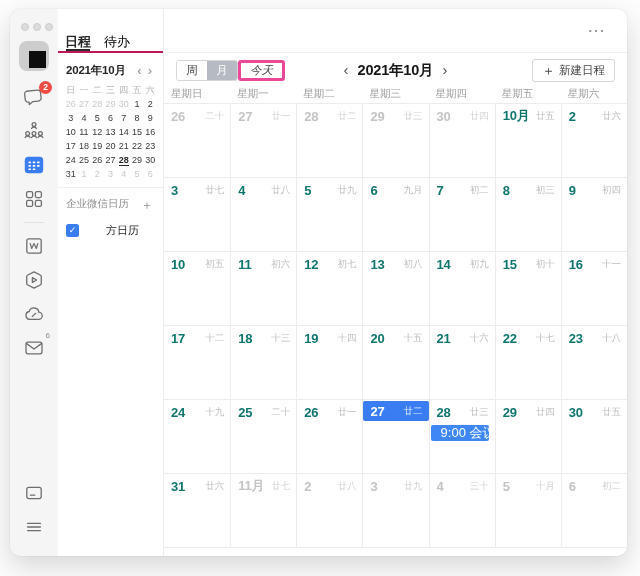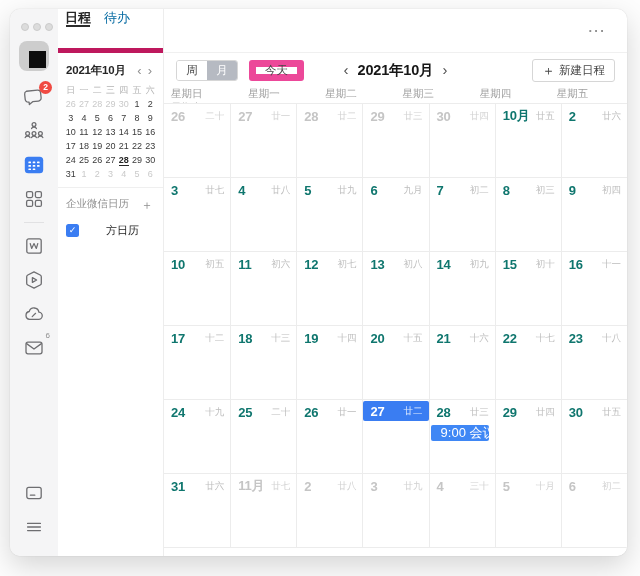--- a/index.html
+++ b/index.html
@@ -16,22 +16,22 @@
   .rail-items{display:flex;flex-direction:column;align-items:center;gap:12px;margin-top:15px;}
   .rail-icon{width:22px;height:22px;position:relative;display:flex;align-items:center;justify-content:center;}
   .rail-icon svg{stroke:#6e6e71;fill:none;stroke-width:1.3;stroke-linecap:round;stroke-linejoin:round;}
   .badge{position:absolute;top:-5px;right:-7px;min-width:13px;height:13px;border-radius:7px;background:#f04a42;
     color:#fff;font-size:8.5px;line-height:13px;text-align:center;font-weight:700;}
   .mail-badge{position:absolute;top:-6px;right:-5px;color:#8f8f8f;font-size:8px;}
   .rail-divider{width:20px;height:1px;background:#e1e1e3;}
   .rail-bottom{margin-top:auto;display:flex;flex-direction:column;align-items:center;gap:12px;margin-bottom:18px;}
   
   .panel{width:105px;border-right:1px solid #ededed;flex-shrink:0;display:flex;flex-direction:column;background:#fff;box-sizing:content-box;}
-  .tabs{height:44px;border-bottom:5px solid #be185d;display:flex;align-items:flex-start;gap:13px;padding-left:7px;box-sizing:border-box;flex-shrink:0;}
-  .tab{font-size:13px;color:#0369a1;display:flex;align-items:center;position:relative;cursor:default;}
+  .tabs{height:44px;border-bottom:2px solid #be185d;display:flex;align-items:flex-end;gap:13px;padding-left:7px;box-sizing:border-box;flex-shrink:0;}
+  .tab{font-size:13px;color:#000000;display:flex;align-items:center;position:relative;cursor:default;}
   .tab.active{color:#262626;font-weight:700;}
   .tab.active::after{content:"";position:absolute;bottom:0;left:1px;right:1px;height:2.5px;background:#2b2b2b;}
   .mini-header{display:flex;align-items:center;padding:10px 8px 3px 8px;}
   .mini-title{font-size:11.5px;font-weight:700;color:#262626;flex:1;letter-spacing:-.2px;}
   .mini-arrow{color:#8f8f8f;font-size:13px;line-height:10px;padding:0 3px;}
   .mini-grid{display:grid;grid-template-columns:repeat(7,1fr);padding:3px 6px 6px 6px;row-gap:1px;}
   .mini-cell{font-size:9px;text-align:center;color:#3a3a3a;height:13px;line-height:13px;font-weight:500;}
   .mini-dow{color:#b3b3b3;font-weight:400;}
   .mini-out{color:#c9c9c9;font-weight:400;}
   .mini-today-u{font-weight:700;color:#262626;border-bottom:1.5px solid #262626;padding-bottom:0;}
@@ -46,29 +46,29 @@
   .cal-item-label{font-size:11px;color:#262626;margin-left:27px;}
   
   .main{flex:1;display:flex;flex-direction:column;min-width:0;background:#fff;}
   .main-top{height:44px;border-bottom:1px solid #f0f0f0;display:flex;align-items:center;justify-content:flex-end;
     padding-right:21px;box-sizing:border-box;flex-shrink:0;}
   .more{color:#8f8f8f;font-size:13px;letter-spacing:1.5px;font-weight:700;}
   .toolbar{height:34px;display:flex;align-items:center;padding:0 12px;box-sizing:border-box;position:relative;flex-shrink:0;}
   .seg{display:flex;border:1px solid #d6d6d6;border-radius:3px;overflow:hidden;height:21px;box-sizing:border-box;}
   .seg-btn{width:30px;font-size:11.5px;display:flex;align-items:center;justify-content:center;color:#474747;background:#fff;}
   .seg-btn.selected{background:#b6bac2;color:#fff;}
-  .today-btn{border:7px solid #ec4899;border-radius:3px;height:21px;padding:0 9px;margin-left:11px;font-size:11.5px;
-    color:#474747;display:flex;align-items:center;box-sizing:border-box;background:#fff;}
+  .today-btn{border:3px solid #ec4899;border-radius:3px;height:21px;padding:0 9px;font-size:11.5px;
+    color:#474747;display:flex;align-items:center;box-sizing:border-box;background:#fff;font-style:italic;}
   .month-nav{position:absolute;left:50%;transform:translateX(-50%);display:flex;align-items:center;gap:9px;}
   .nav-arrow{color:#4d4d4d;font-size:15px;line-height:12px;}
   .month-title{font-size:14.5px;font-weight:700;color:#171717;letter-spacing:-.2px;}
   .new-btn{margin-left:auto;border:1px solid #d6d6d6;border-radius:3px;height:23px;padding:0 9px;font-size:11.5px;
     color:#474747;display:flex;align-items:center;gap:4px;box-sizing:border-box;background:#fff;}
   .new-plus{font-size:13px;line-height:11px;}
-  .dow-row{display:grid;grid-template-columns:repeat(6,1fr);height:16px;flex-shrink:0;}
+  .dow-row{display:grid;grid-template-columns:repeat(7,1fr);height:16px;flex-shrink:0;}
   .dow{font-size:10.5px;color:#9e9e9e;padding-left:7px;}
   .grid{display:grid;grid-template-columns:repeat(7,1fr);grid-auto-rows:74px;border-bottom:1px solid #ececec;flex-shrink:0;}
   .cell{border-top:1px solid #ececec;position:relative;background:#fff;}
   .cell:not(:nth-child(7n+1)){border-left:1px solid #ececec;}
   .cell-head{height:20px;display:flex;align-items:center;justify-content:space-between;
     padding:0 6px 0 7px;box-sizing:border-box;margin-top:2px;}
   .date{font-size:13px;font-weight:600;color:#0f766e;letter-spacing:-.2px;}
   .lunar{font-size:9.5px;color:#bdbdbd;}
   .cell.out .date{color:#c5c5c5;}
   .cell.out .lunar{color:#d1d1d1;}

